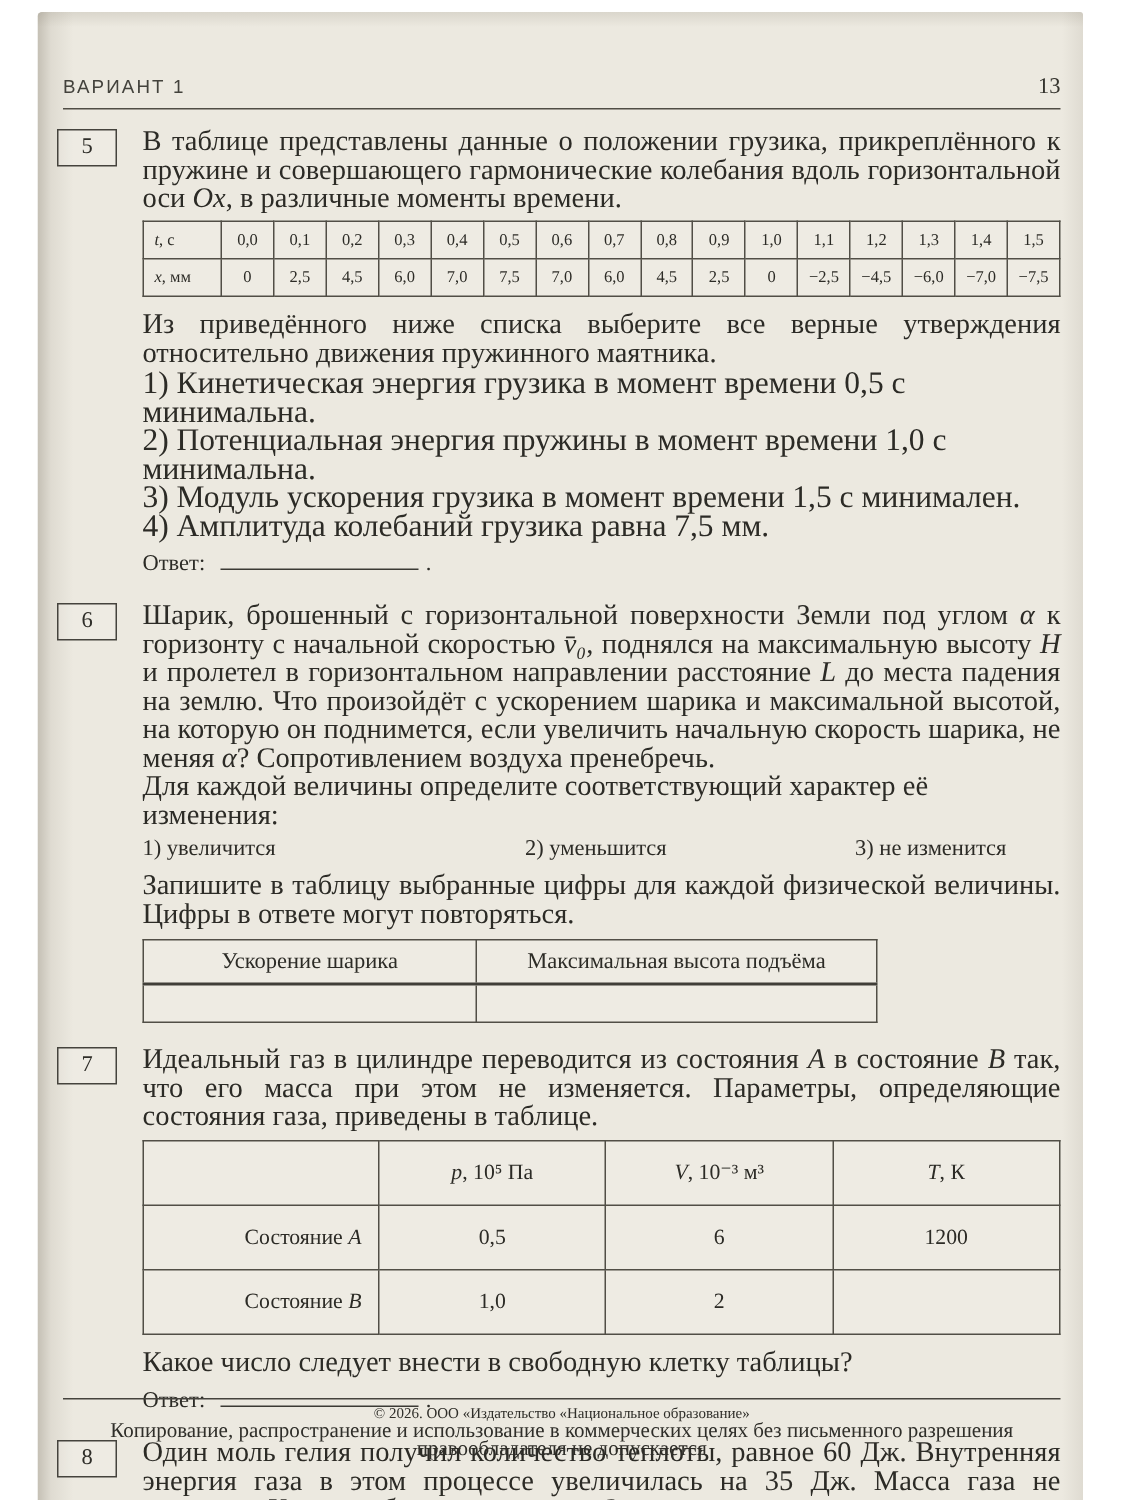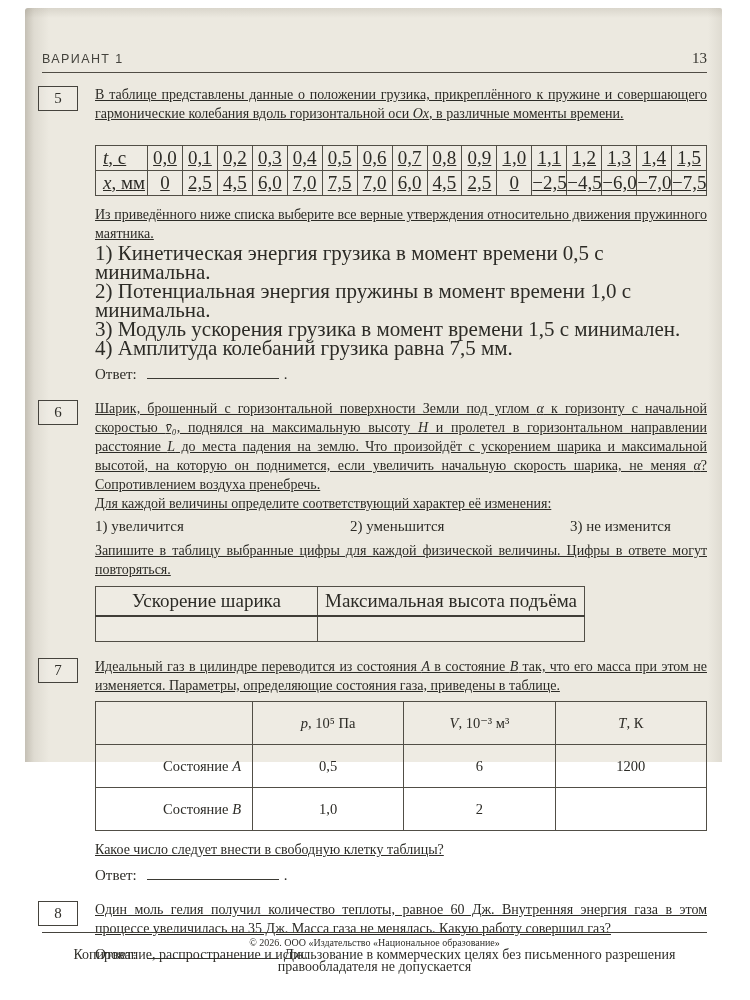--- a/index.html
+++ b/index.html
@@ -5,21 +5,21 @@
   html,body{margin:0;padding:0;}
   body{
     width:750px;height:1000px;
     background:#ffffff;
     font-family:"Liberation Serif","DejaVu Serif",serif;
     color:#2c2b26;
     position:relative;
     overflow:hidden;
   }
   .page{
-    position:absolute;left:25px;top:8px;width:697px;height:754px;
+    position:absolute;left:25px;top:8px;width:697px;height:992px;
     background:
       linear-gradient(90deg, rgba(105,96,80,.30), rgba(105,96,80,.10) 9px, rgba(105,96,80,0) 24px),
       linear-gradient(180deg, rgba(105,96,80,.14), rgba(105,96,80,0) 10px),
       linear-gradient(270deg, rgba(105,96,80,.10), rgba(105,96,80,0) 14px),
       #ece9e0;
     border-radius:3px 2px 0 0;
   }
   .pagehead{
     margin:0 15px 0 17px;
     padding-top:42px;padding-bottom:5px;
@@ -35,35 +35,35 @@
   .problem{position:relative;}
   .problem + .problem{margin-top:15px;}
   .numbox{
     position:absolute;left:-57px;top:1px;
     width:38px;height:23px;
     border:1.4px solid #45433d;
     display:flex;align-items:center;justify-content:center;
     font-size:15px;color:#2f2e29;
     background:rgba(255,255,255,.12);
   }
-  .para{margin:0;font-size:14px;line-height:19px;text-decoration:underline;}
+  .para{margin:0;font-size:19px;line-height:19px;}
   .j{text-align:justify;}
   .task{margin-top:9px;}
   .mt{margin-top:5px;}
   .statements{margin-top:1px;}
   .stmt{font-size:21px;line-height:19px;}
   .options{display:flex;margin-top:3px;font-size:15px;line-height:20px;}
   .options span:nth-child(1){width:223px;}
   .options span:nth-child(2){width:220px;margin-left:32px;}
   table{border-collapse:collapse;background:rgba(255,255,255,.10);}
-  .t1{width:100%;table-layout:fixed;margin-top:22px;font-size:19px;border:1.6px solid #44423c;text-decoration:underline;}
+  .t1{width:100%;table-layout:fixed;margin-top:5px;font-size:11px;border:1.6px solid #44423c;}
   .t1 td{border:1.1px solid #514e46;text-align:center;height:24px;padding:0;white-space:nowrap;}
   .t1 td.lbl{text-align:left;padding-left:7px;}
   .t2{width:490px;table-layout:fixed;margin-top:7px;border:1.4px solid #44423c;}
-  .t2 th{border:1.1px solid #514e46;border-bottom:2.6px solid #403e38;height:26px;font-weight:normal;font-size:19px;text-align:center;}
+  .t2 th{border:1.1px solid #514e46;border-bottom:2.6px solid #403e38;height:26px;font-weight:normal;font-size:15px;text-align:center;}
   .t2 td{border:1.1px solid #514e46;height:22px;}
   .t3{width:100%;table-layout:fixed;margin-top:6px;border:1.4px solid #44423c;font-size:14.5px;}
   .t3 th,.t3 td{border:1.1px solid #514e46;height:20px;text-align:center;font-weight:normal;padding:11px;}
   .t3 .lbl{text-align:right;padding-left:9px;}
   .answer{margin-top:6px;font-size:15px;line-height:20px;}
   .blank{
     display:inline-block;width:132px;height:13px;
     border-bottom:1.2px solid #3b3a34;
     margin:0 5px 0 10px;
   }

